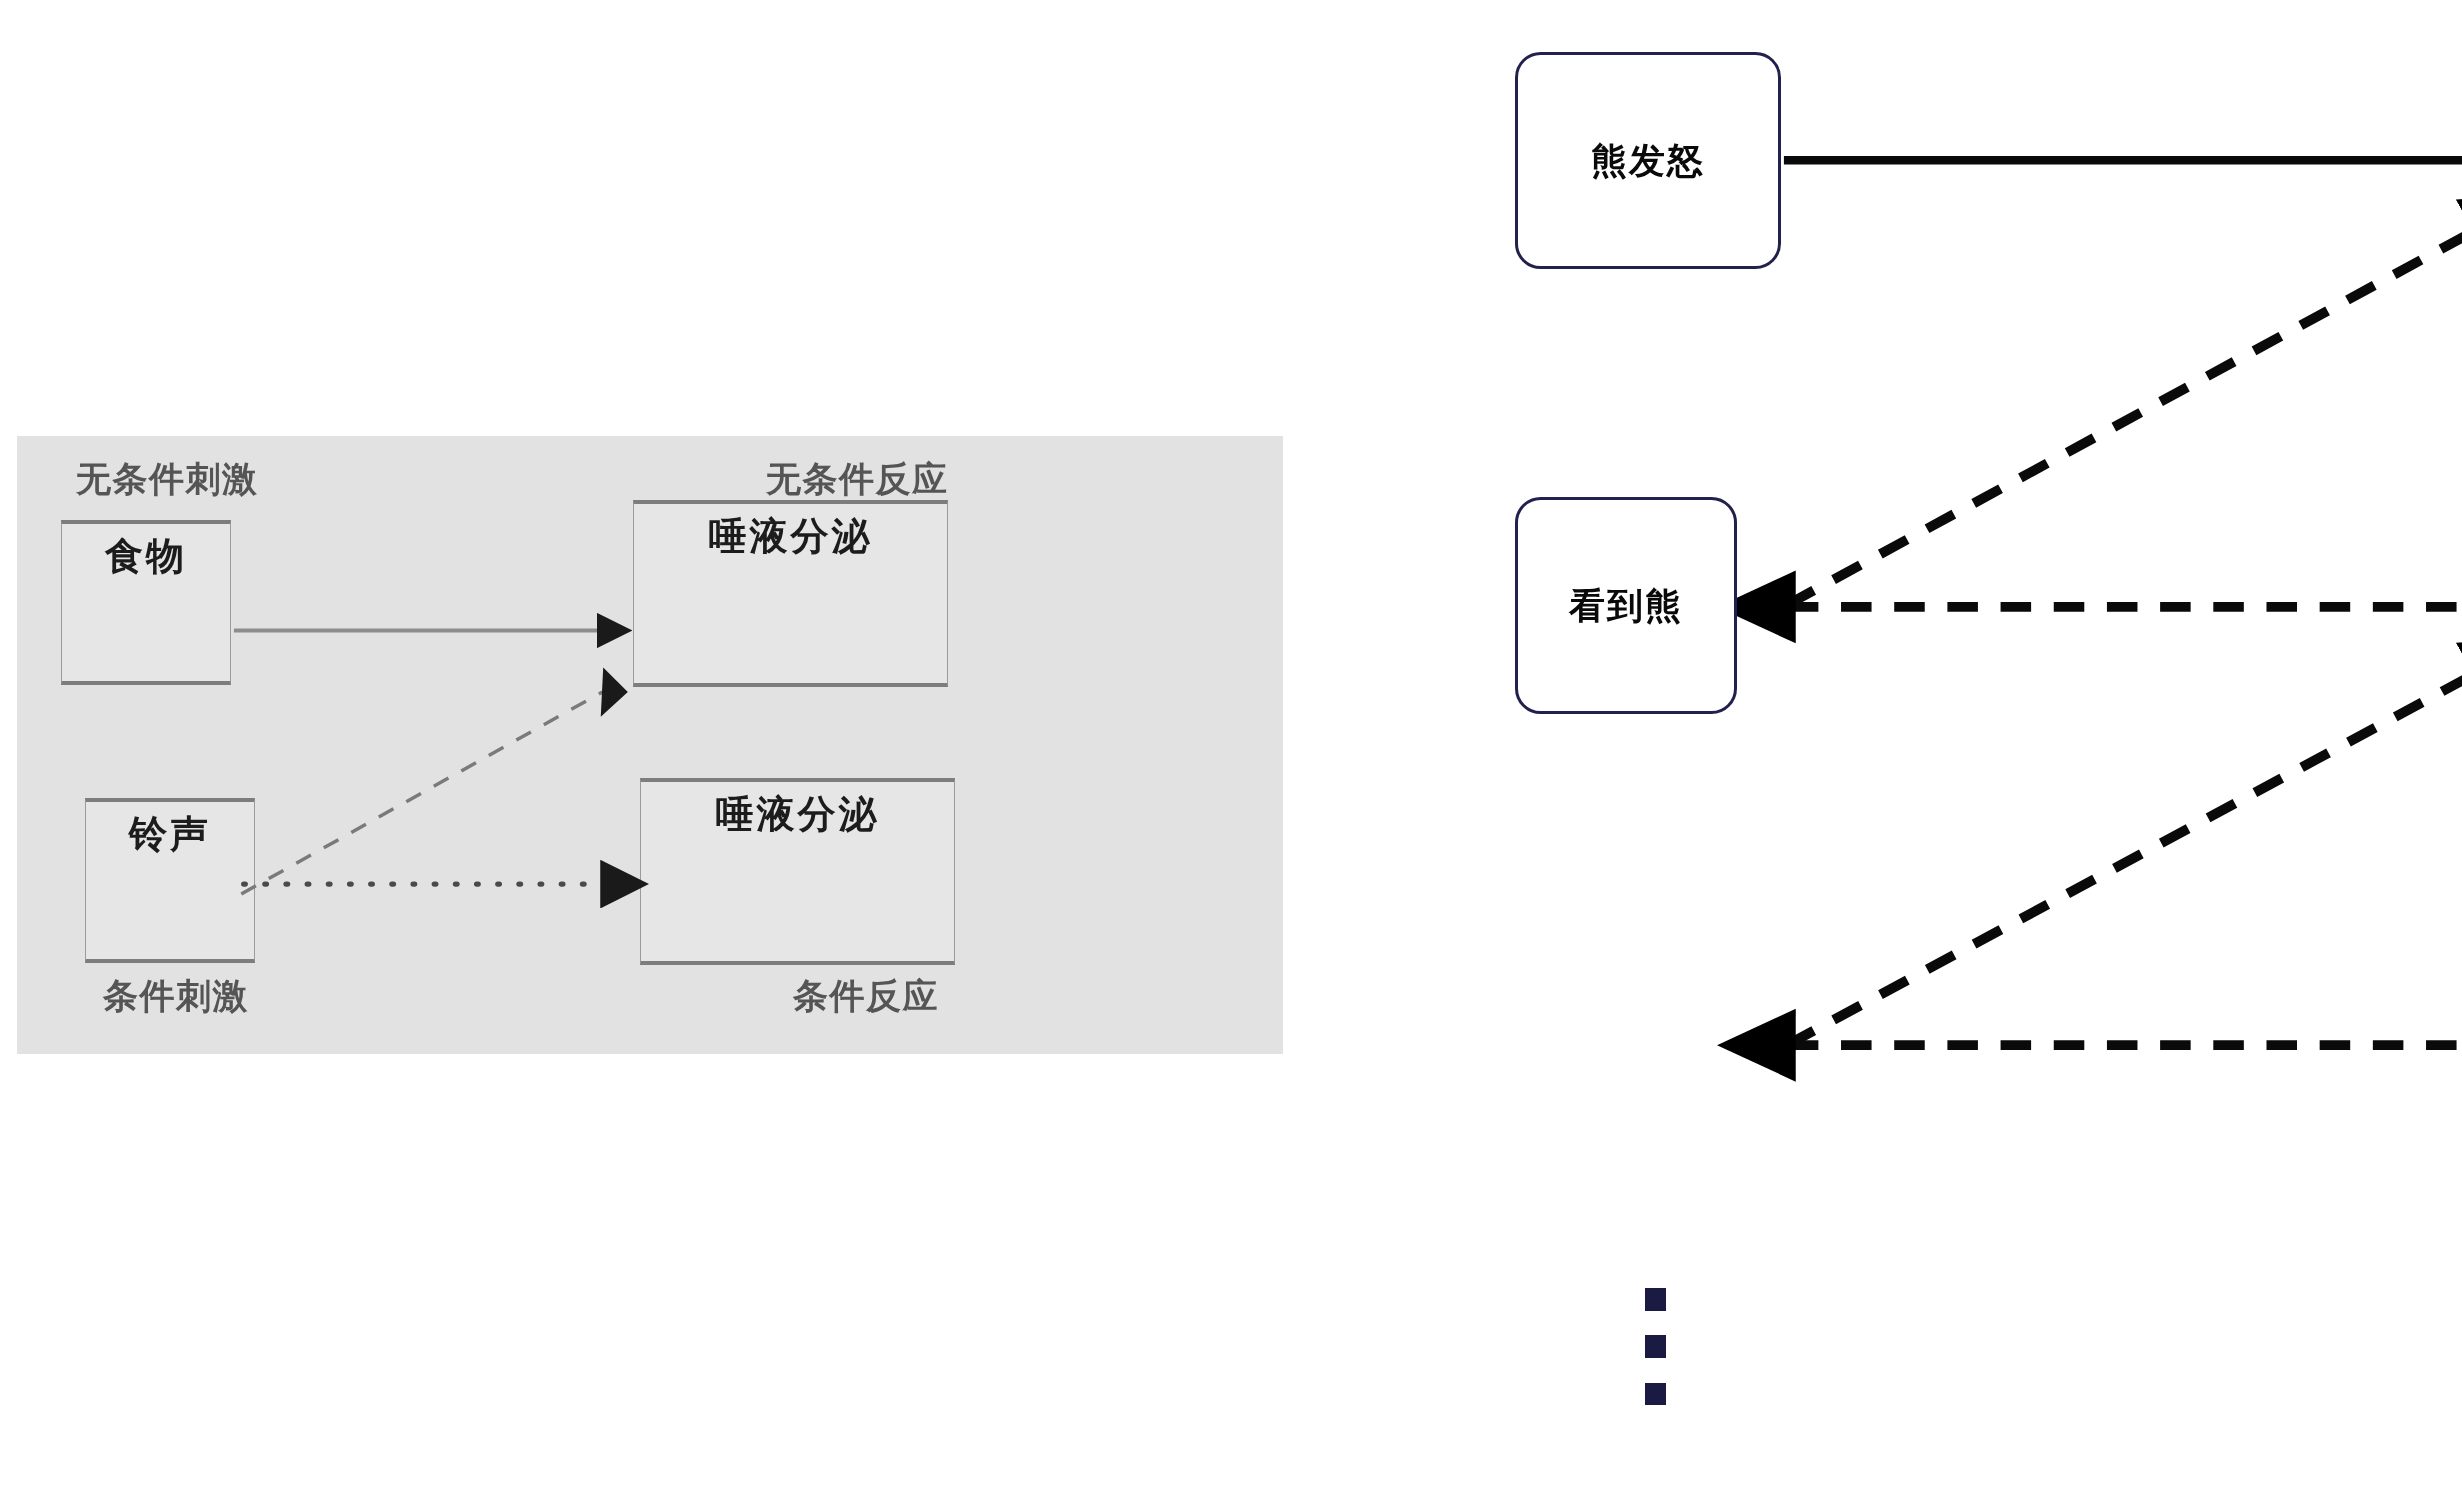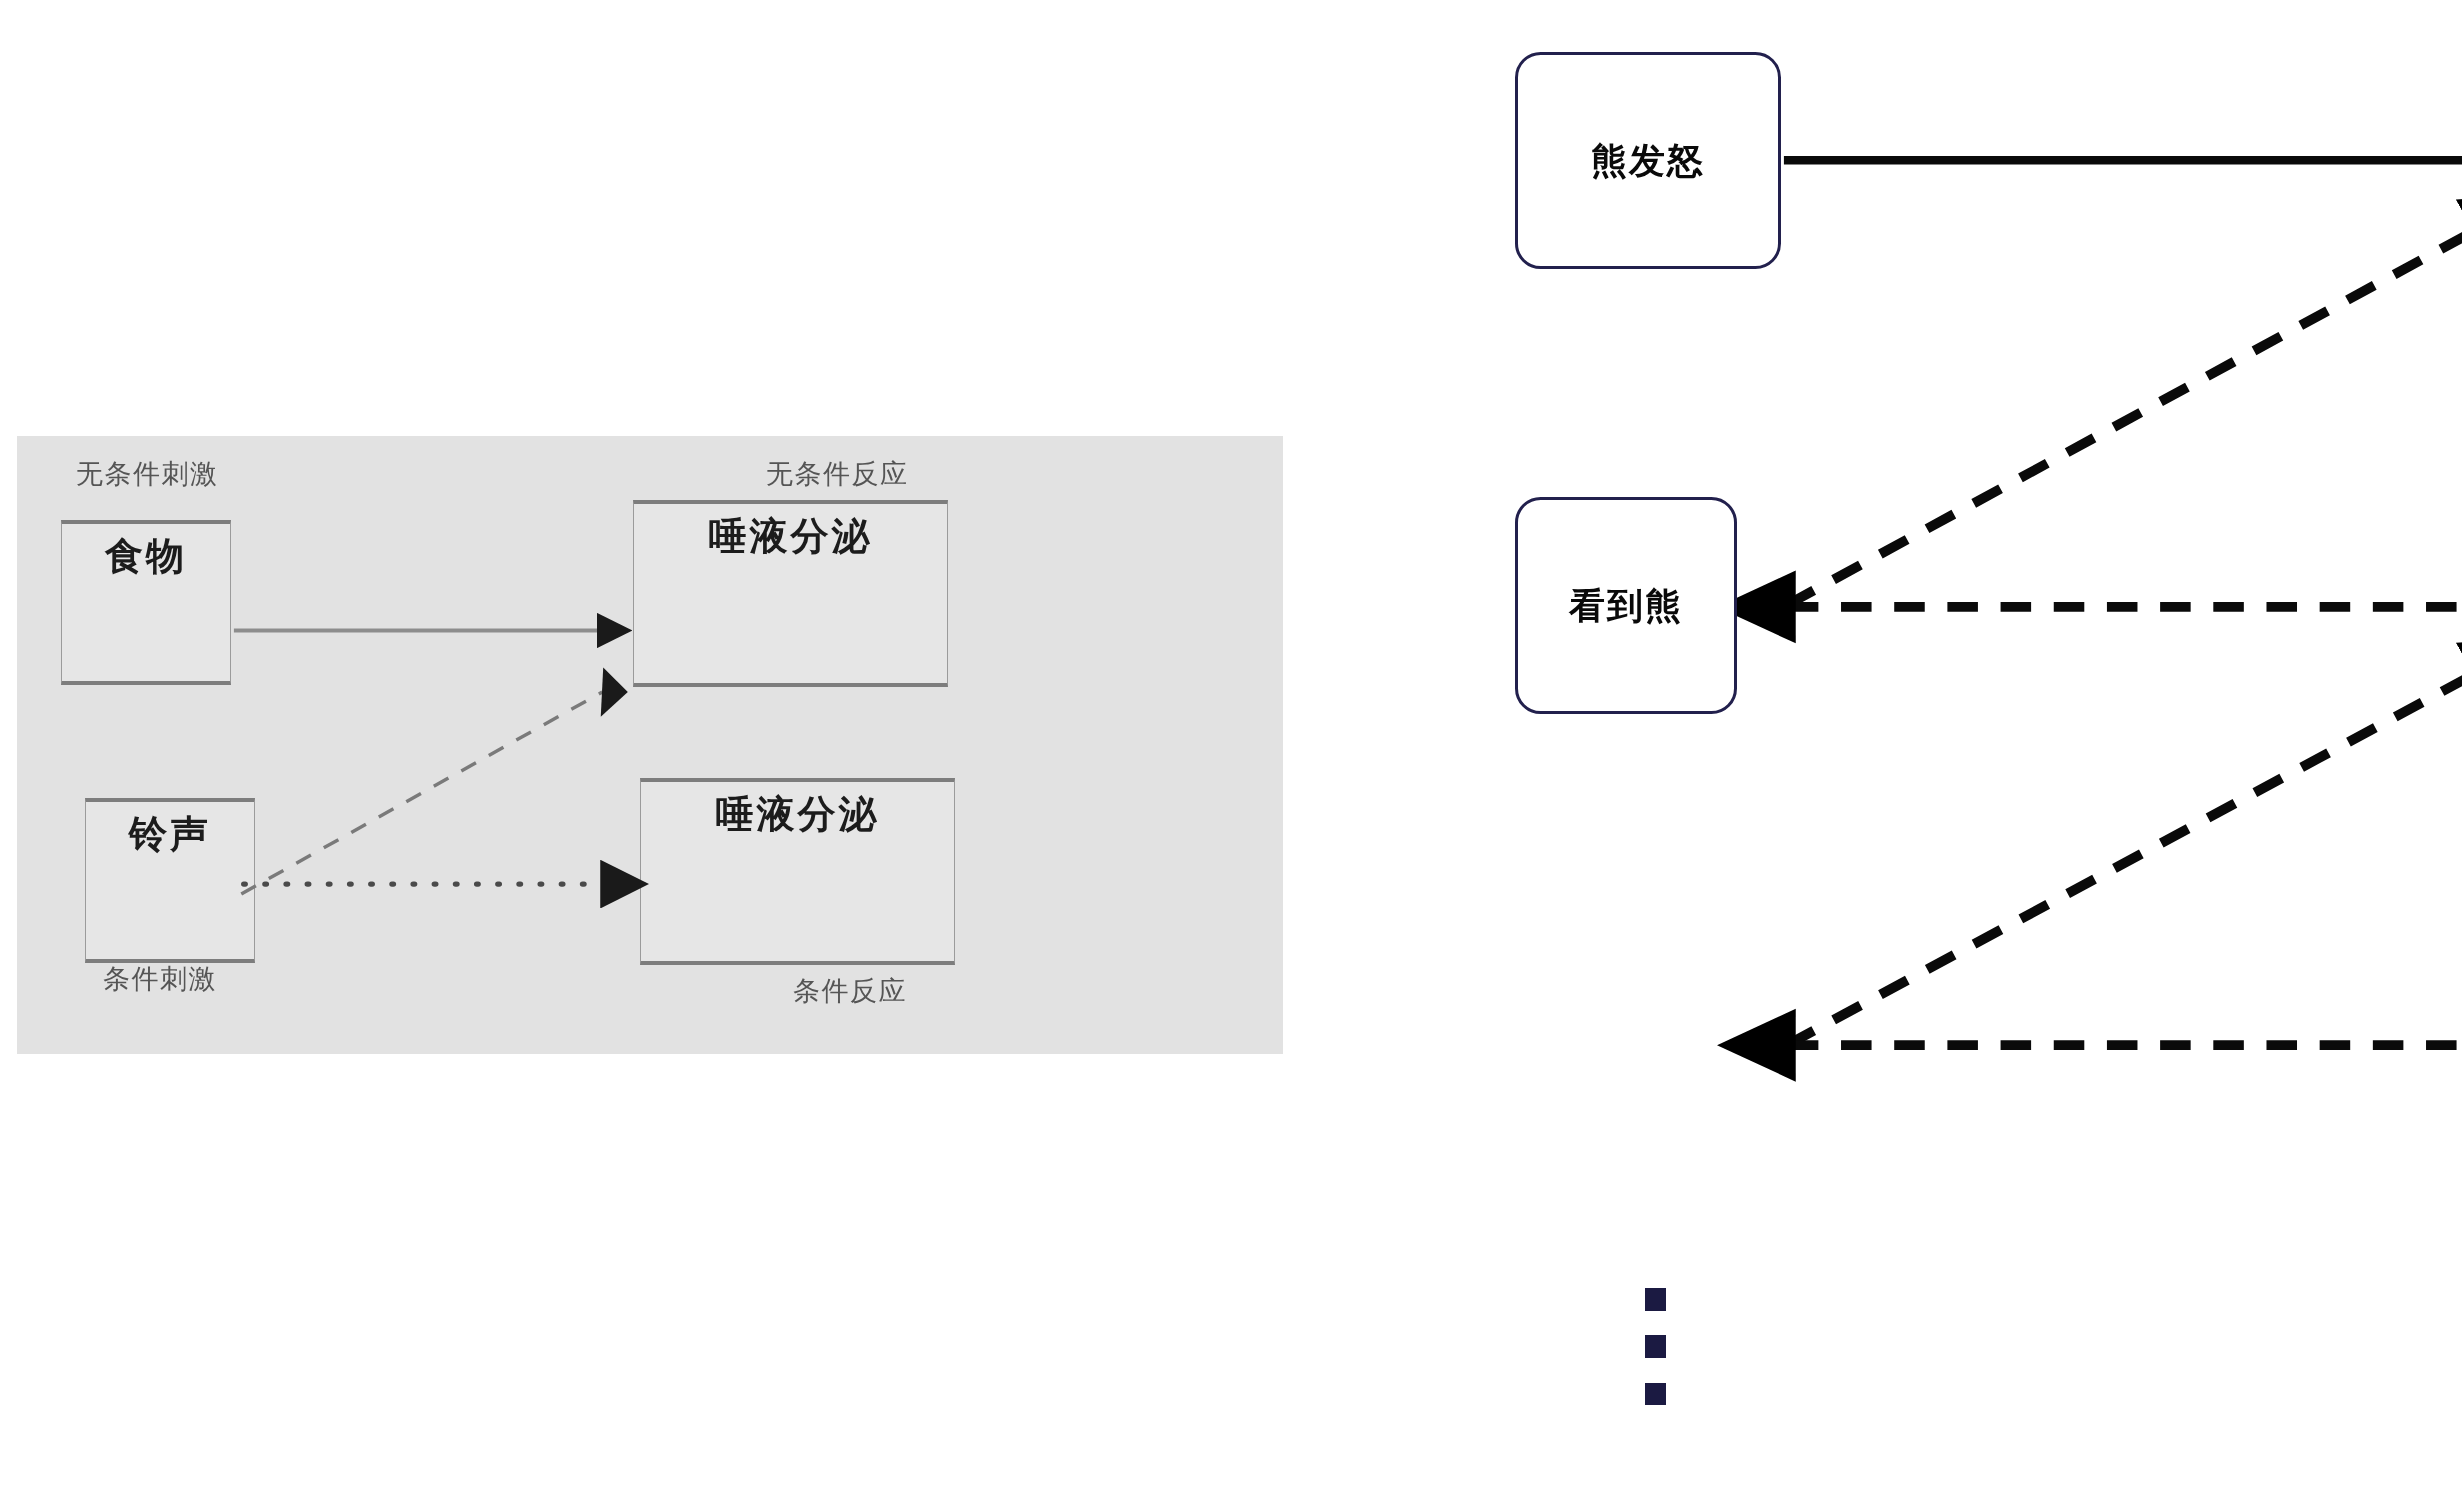--- a/index.html
+++ b/index.html
@@ -15,30 +15,30 @@
 
   
   #pavlov-panel{
     position:absolute;
     left:17px;top:436px;
     width:1266px;height:618px;
     background:#e2e2e2;
   }
   .pav-label{
     position:absolute;
-    font-size:27px;
-    font-weight:400;
+    font-size:35px;
+    font-weight:700;
     color:#555555;
     letter-spacing:1.5px;
     white-space:nowrap;
     font-family:"Liberation Sans","DejaVu Sans",sans-serif;
   }
   #pav-lbl-ucs{left:59px;top:19.7px;}
   #pav-lbl-ucr{left:749px;top:19.7px;}
-  #pav-lbl-cs{left:86px;top:525px;}
+  #pav-lbl-cs{left:86px;top:537px;}
   #pav-lbl-cr{left:776px;top:537px;}
 
   .pav-box{
     position:absolute;
     background:#e6e6e6;
     border-left:1.5px solid #9b9b9b;
     border-right:1.5px solid #9b9b9b;
     border-top:4.4px solid #7d7d7d;
     border-bottom:4.4px solid #7d7d7d;
     box-sizing:border-box;

